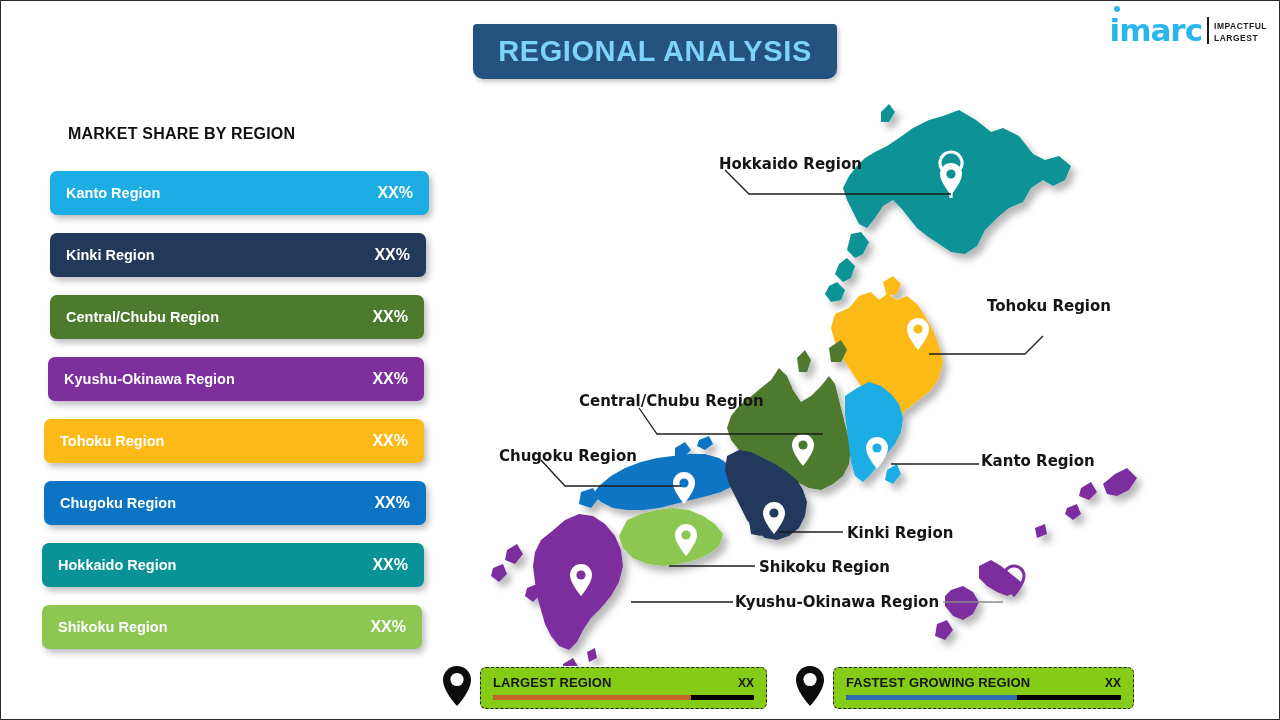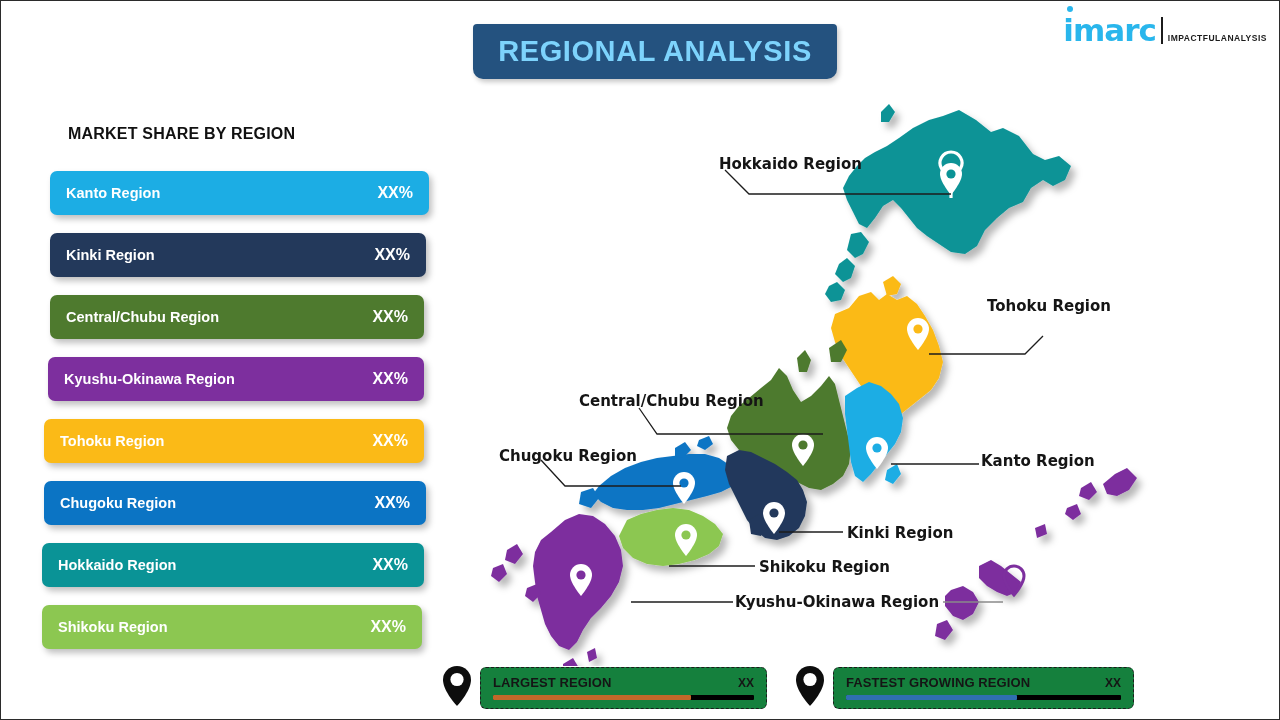--- a/index.html
+++ b/index.html
@@ -35,21 +35,21 @@
   #logo .imarc-word {
     font-size: 31px; font-weight: bold; color: #29b6ec;
     letter-spacing: -1px; line-height: 1; position: relative;
     font-family: "DejaVu Sans", sans-serif;
   }
   #logo .imarc-dot {
     position: absolute; left: 4px; top: -9px;
     width: 6px; height: 6px; border-radius: 50%; background: #29b6ec;
   }
   #logo .logo-divider { width: 2px; height: 27px; background: #1b1b1b; margin: 0 5px 2px 5px; }
-  #logo .tagline { display: flex; flex-direction: row; justify-content: center; padding-bottom: 2px; }
+  #logo .tagline { display: flex; flex-direction: column; justify-content: center; padding-bottom: 2px; }
   #logo .tagline span { font-size: 8.5px; font-weight: bold; color: #1b1b1b; letter-spacing: 0.5px; line-height: 1.35; }
 
   
   #panel-title {
     position: absolute; left: 67px; top: 124px;
     font-size: 16px; font-weight: bold; color: #111111; letter-spacing: 0.2px;
   }
   #region-bars { position: absolute; left: 0; top: 170px; width: 440px; }
   .region-bar {
     position: relative; height: 44px; border-radius: 7px;
@@ -74,21 +74,21 @@
     position: absolute;
     font-size: 15px; font-weight: bold; color: #151515;
     white-space: nowrap;
     font-family: "DejaVu Sans", sans-serif;
   }
 
   
   .legend-box {
     position: absolute; height: 42px;
     border: 1.6px dashed #1c1c1c; border-radius: 6px;
-    background: #15803d;
+    background: #84cc16;
     padding: 5px 12px 6px 12px;
     display: flex; flex-direction: column; justify-content: center;
   }
   .legend-row { display: flex; align-items: baseline; }
   .legend-row .lg-label { font-size: 13px; font-weight: bold; color: #151515; letter-spacing: 0.1px; }
   .legend-row .lg-value { font-size: 12px; font-weight: bold; color: #151515; margin-left: auto; }
   .legend-bar { height: 5px; background: #000000; margin-top: 5px; width: 100%; position: relative; border-radius: 1px; }
   .legend-bar .fill { position: absolute; left: 0; top: 0; height: 100%; border-radius: 1px; }
 
   .pin-glyph { position: absolute; }
@@ -101,21 +101,21 @@
 </div>
 
 <div id="logo">
   <div class="imarc-word">
     <span class="imarc-dot"></span>
     <span>imarc</span>
   </div>
   <div class="logo-divider"></div>
   <div class="tagline">
     <span>IMPACTFUL</span>
-    <span>ANALYSIS</span>
+    <span>LARGEST</span>
   </div>
 </div>
 
 <div id="panel-title">MARKET SHARE BY REGION</div>
 <div id="region-bars">
     <div class="region-bar" style="background: rgb(28, 173, 228); margin-left: 49px; width: 379px;">
       <span class="rb-label">Kanto  Region</span>
       <span class="rb-value">XX%</span>
     </div>
     <div class="region-bar" style="background: rgb(35, 57, 91); margin-left: 49px; width: 376px;">

